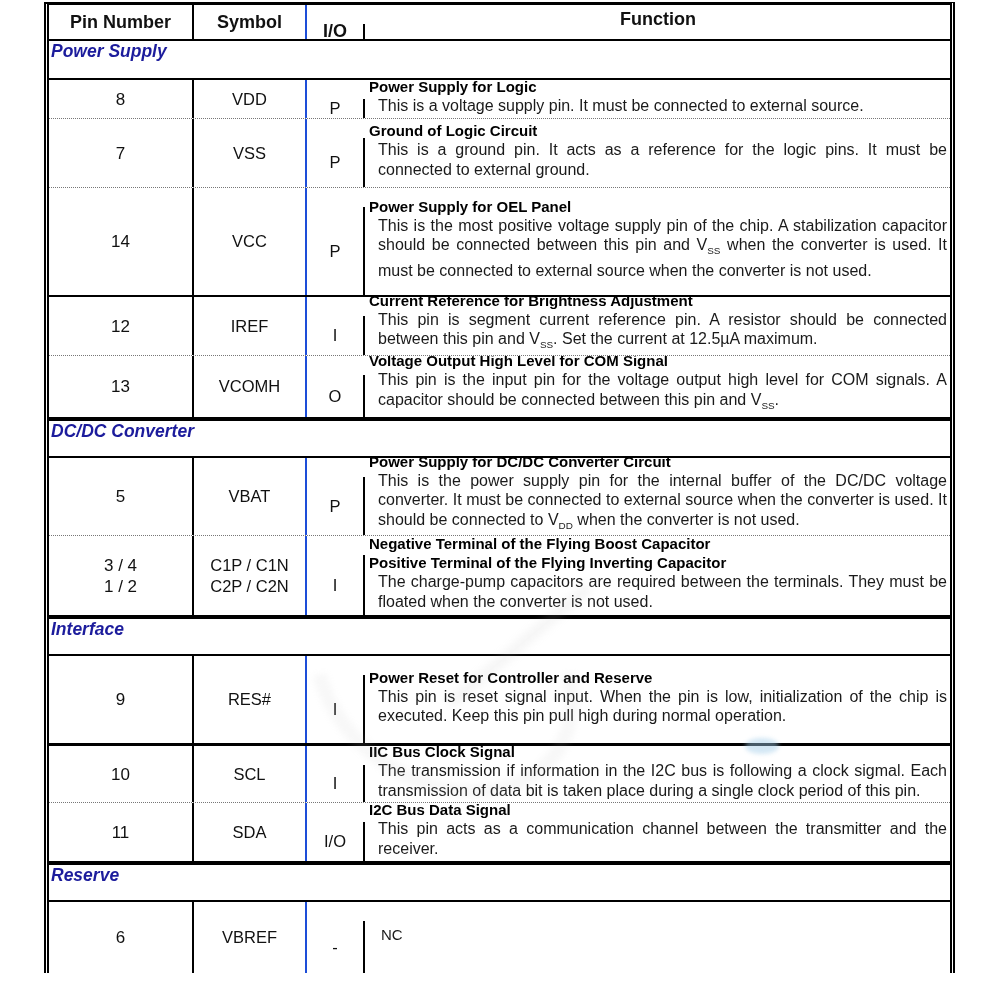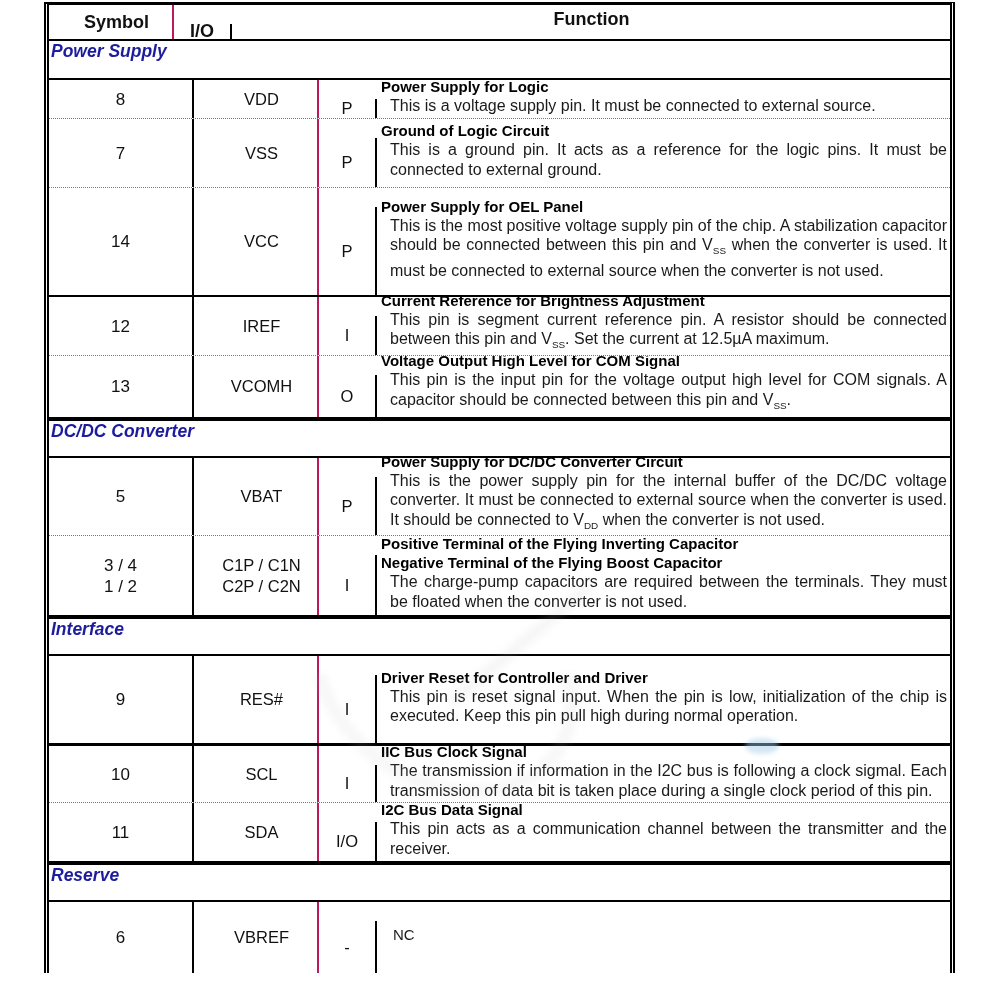--- a/index.html
+++ b/index.html
@@ -9,21 +9,21 @@
     position:relative;
   }
   .pin-table{
     position:absolute;left:44px;top:2px;width:911px;box-sizing:border-box;
     border-left:5px double #000;border-right:5px double #000;border-top:3px solid #000;
     background:#fff;
   }
   .t-row{display:flex;box-sizing:border-box;align-items:stretch;}
   .cell{box-sizing:border-box;}
   .c-pin{width:145px;border-right:2px solid #000;display:flex;flex-direction:column;justify-content:center;align-items:center;font-size:17px;line-height:21px;}
-  .c-sym{width:113px;border-right:2px solid #be185d;display:flex;flex-direction:column;justify-content:center;align-items:center;font-size:16.5px;line-height:21px;margin-left:12px;}
+  .c-sym{width:113px;border-right:2px solid #1d4ed8;display:flex;flex-direction:column;justify-content:center;align-items:center;font-size:16.5px;line-height:21px;}
   .c-io{width:58px;border-right:2px solid #000;display:flex;justify-content:center;align-items:center;font-size:16.5px;margin-top:19px;}
   .c-fn{flex:1;display:flex;flex-direction:column;justify-content:center;padding:2px 3px 8px 4px;overflow:hidden;}
   .header-row{height:36px;border-bottom:2px solid #000;}
   .header-row .cell{display:flex;justify-content:center;align-items:center;font-weight:bold;font-size:18px;}
   .section-band{
     height:39px;border-bottom:2px solid #000;display:flex;align-items:flex-start;
     padding-left:2px;box-sizing:border-box;
     font-size:17.5px;font-weight:bold;font-style:italic;color:#1c1c9c;
   }
   .section + .section .section-band, .rows-box + .section-band{border-top:2px solid #000;}
@@ -46,20 +46,21 @@
   .wm1{left:300px;top:560px;width:260px;height:200px;border:14px solid #bbb;border-radius:50%;
        border-top-color:transparent;border-left-color:transparent;transform:rotate(35deg);opacity:0.10;filter:blur(3px);}
   .wm2{left:430px;top:640px;width:180px;height:10px;background:#b5b5b5;transform:rotate(-40deg);opacity:0.14;filter:blur(4px);}
   .wm3{left:745px;top:738px;width:34px;height:16px;background:#9ecbe8;border-radius:50%;opacity:0.45;filter:blur(2px);}
 </style>
 </head>
 <body>
 
 <div class="pin-table">
   <div class="t-row header-row">
+    <div class="cell c-pin">Pin Number</div>
     <div class="cell c-sym">Symbol</div>
     <div class="cell c-io">I/O</div>
     <div class="cell c-fn" style="align-items:center;">Function</div>
   </div>
   <div>
   <div class="section">
     <div class="section-band">
       <span>Power Supply</span>
     </div>
     <div class="rows-box">
@@ -162,43 +163,43 @@
     <div class="cell c-pin">
               <div>3 / 4</div>
               <div>1 / 2</div>
             </div>
     <div class="cell c-sym">
               <div>C1P / C1N</div>
               <div>C2P / C2N</div>
             </div>
     <div class="cell c-io">I</div>
     <div class="cell c-fn">
+              <div class="fn-title">Negative Terminal of the Flying Boost Capacitor</div>
               <div class="fn-title">Positive Terminal of the Flying Inverting Capacitor</div>
-              <div class="fn-title">Negative Terminal of the Flying Boost Capacitor</div>
               <div class="fn-desc"><span>The charge-pump capacitors are required between the terminals.   They must be floated when the converter is not used.</span></div>
             </div>
   </div>
 </div>
   </div>
 
   <div class="section">
     <div class="section-band">
       <span>Interface</span>
     </div>
     <div class="rows-box">
   <div class="t-row row-res">
     <div class="cell c-pin">
               <div>9</div>
             </div>
     <div class="cell c-sym">
               <div>RES#</div>
             </div>
     <div class="cell c-io">I</div>
     <div class="cell c-fn">
-              <div class="fn-title">Driver Reset for Controller and Driver</div>
+              <div class="fn-title">Power Reset for Controller and Reserve</div>
               <div class="fn-desc"><span>This pin is reset signal input.   When the pin is low, initialization of the chip is executed.   Keep this pin pull high during normal operation.</span></div>
             </div>
   </div>
 
   <div class="t-row row-scl solid-top">
     <div class="cell c-pin">
               <div>10</div>
             </div>
     <div class="cell c-sym">
               <div>SCL</div>

